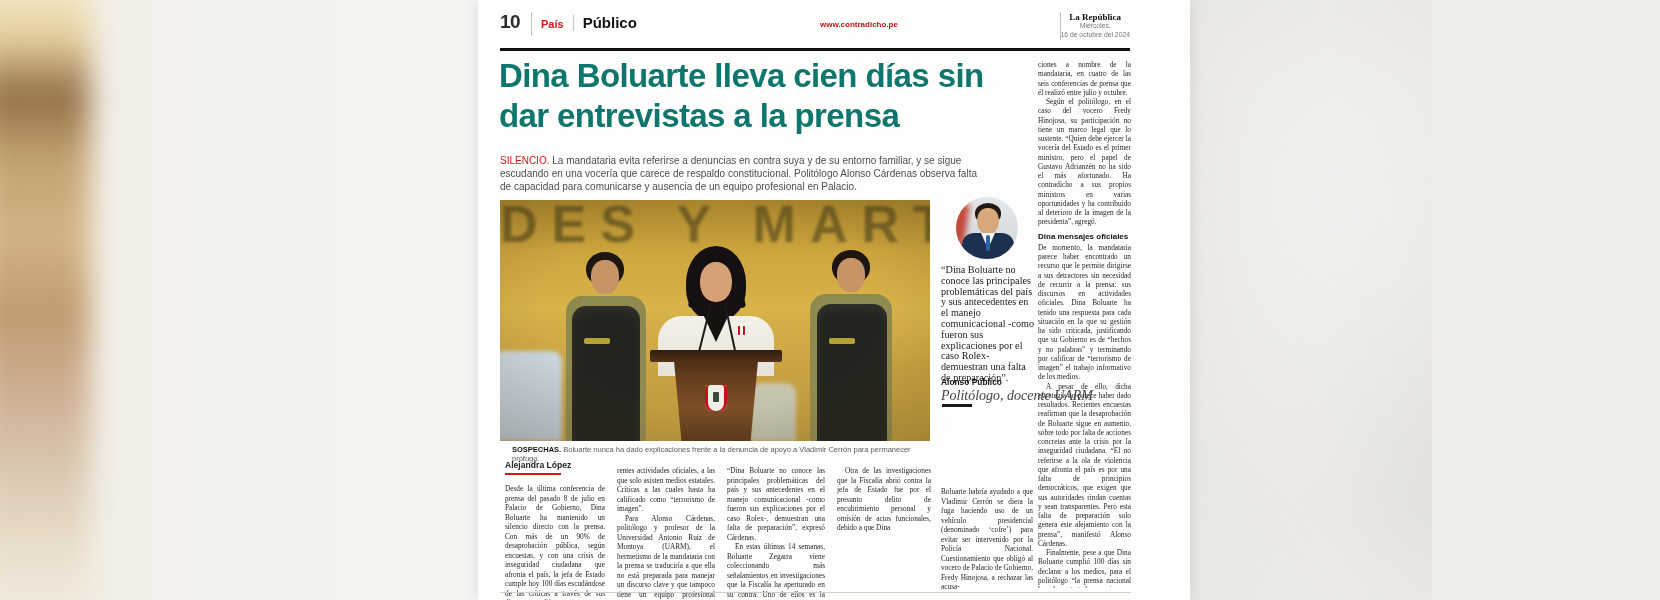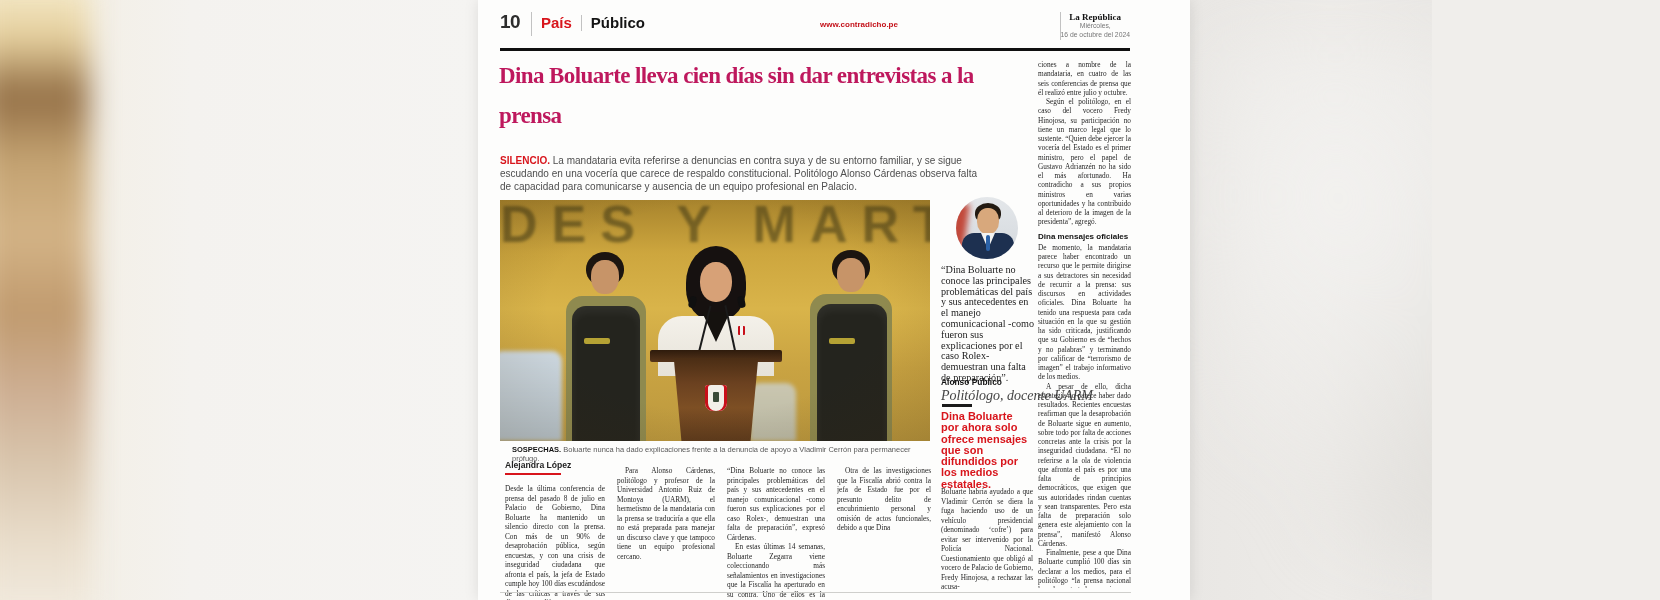--- a/index.html
+++ b/index.html
@@ -14,33 +14,33 @@
   .bg-right-blob{position:absolute;left:1210px;top:40px;width:420px;height:520px;filter:blur(30px);
     background:radial-gradient(ellipse at 30% 30%,#f2f1ef 0%,rgba(242,241,239,0) 60%),radial-gradient(ellipse at 70% 75%,#dfddd9 0%,rgba(223,221,217,0) 55%);}
 
   
   .page{position:absolute;left:478px;top:0;width:712px;height:600px;background:#fdfdfc;box-shadow:0 0 14px rgba(0,0,0,.10);overflow:hidden;}
 
   
   .hdr-num{position:absolute;left:22px;top:11px;font-size:19px;font-weight:bold;color:#2d2d2d;letter-spacing:-.5px;}
   .vdiv{position:absolute;width:1px;background:#c2c2c2;}
   .hdr-secrow{position:absolute;left:63px;top:14px;display:flex;align-items:baseline;gap:9px;}
-  .hdr-sec{font-size:15px;font-weight:bold;color:#d8151c;}
+  .hdr-sec{font-size:11px;font-weight:bold;color:#d8151c;}
   .hdr-secdiv{width:1px;height:16px;background:#c2c2c2;align-self:center;}
   .hdr-sub{font-size:15px;font-weight:bold;color:#141414;}
   .hdr-url{position:absolute;left:342px;top:20px;font-size:8px;font-weight:bold;color:#c4121a;}
   .hdr-brand{position:absolute;right:60px;top:12px;text-align:center;}
   .hdr-brand .brand{font-family:"Liberation Serif",serif;font-weight:bold;font-size:9px;color:#111;}
   .hdr-brand .date{font-size:6.8px;color:#777;line-height:8.5px;}
   .hdr-rule{position:absolute;left:22px;top:48px;width:630px;height:3px;background:#101010;}
 
   
-  .headline{position:absolute;left:21px;top:56px;width:500px;font-family:Liberation Serif, serif;font-weight:bold;font-size:23px;line-height:40px;color:#be185d;letter-spacing:-.6px;}
+  .headline{position:absolute;left:21px;top:56px;width:500px;font-family:Liberation Sans, sans-serif;font-weight:bold;font-size:33px;line-height:40px;color:#0f766e;letter-spacing:-.6px;}
   .deck{position:absolute;left:22px;top:154px;width:480px;font-size:10px;line-height:13px;color:#4e4e4e;}
-  .kicker{font-weight:bold;color:#d8151c;}
+  .kicker{font-weight:normal;color:#d8151c;}
 
   
   .photo{position:absolute;left:22px;top:200px;width:430px;height:241px;overflow:hidden;background:linear-gradient(180deg,#a8842d 0%,#cda63e 22%,#d9b44a 45%,#c9a342 70%,#bb983e 100%);}
   .ph-letters{position:absolute;left:0;top:-6px;width:430px;text-align:center;font-weight:bold;font-size:52px;letter-spacing:14px;color:rgba(62,54,20,.55);filter:blur(1.6px);white-space:nowrap;}
   .officer{position:absolute;}
   .of-hair{position:absolute;border-radius:50% 50% 46% 46%;background:#1c1510;}
   .of-face{position:absolute;border-radius:46%;background:#c79468;}
   .of-vest{position:absolute;border-radius:14px 14px 0 0;background:#24241e;box-shadow:inset 0 6px 10px rgba(255,255,255,.06);}
   .of-shirt{position:absolute;border-radius:16px 16px 0 0;background:#8f8a4f;}
   .of-badge{position:absolute;background:#d9c23a;border-radius:2px;opacity:.8;}
@@ -172,20 +172,21 @@
       <span class="cap-kicker">SOSPECHAS.</span><span> Boluarte nunca ha dado explicaciones frente a la denuncia de apoyo a Vladimir Cerrón para permanecer prófugo.</span>
     </div>
 
     <div class="byline">Alejandra López</div>
     <div class="byline-rule"></div>
 
     <div class="bodycol col1">
       <p>Desde la última conferencia de prensa del pasado 8 de julio en Palacio de Gobierno, Dina Boluarte ha mantenido un silencio directo con la prensa. Con más de un 90% de desaprobación pública, según encuestas, y con una crisis de inseguridad ciudadana que afronta el país, la jefa de Estado cumple hoy 100 días escudándose de las críticas a través de sus discursos en dife-</p>
     </div>
     <div class="bodycol col2">
+      <p>rentes actividades oficiales, a las que solo asisten medios estatales. Críticas a las cuales hasta ha calificado como “terrorismo de imagen”.</p>
       <p class="ind">Para Alonso Cárdenas, politólogo y profesor de la Universidad Antonio Ruiz de Montoya (UARM), el hermetismo de la mandataria con la prensa se traduciría a que ella no está preparada para manejar un discurso clave y que tampoco tiene un equipo profesional cercano.</p>
     </div>
     <div class="bodycol col3">
       <p>“Dina Boluarte no conoce las principales problemáticas del país y sus antecedentes en el manejo comunicacional -como fueron sus explicaciones por el caso Rolex-, demuestran una falta de preparación”, expresó Cárdenas.</p>
       <p class="ind">En estas últimas 14 semanas, Boluarte Zegarra viene coleccionando más señalamientos en investigaciones que la Fiscalía ha aperturado en su contra. Uno de ellos es la investigación</p>
     </div>
     <div class="bodycol col4">
       <p class="ind">Otra de las investigaciones que la Fiscalía abrió contra la jefa de Estado fue por el presunto delito de encubrimiento personal y omisión de actos funcionales, debido a que Dina</p>
     </div>
     <div class="bodycol col5">
@@ -198,21 +199,20 @@
       <div class="q-face"></div>
       <div class="q-suit"></div>
       <div class="q-shirt"></div>
       <div class="q-tie"></div>
     </div>
     <div class="qtext">“Dina Boluarte no conoce las principales problemáticas del país y sus antecedentes en el manejo comunicacional -como fueron sus explicaciones por el caso Rolex- demuestran una falta de preparación”.</div>
     <div class="qname">Alonso Público</div>
     <div class="qrole">Politólogo, docente UARM</div>
 
     <div class="pull-rule"></div>
-    <div class="pull-quote">Dina Boluarte por ahora solo ofrece mensajes que son difundidos por los medios estatales.</div>
 
     <div class="sidebar">
       <p>ciones a nombre de la mandataria, en cuatro de las seis conferencias de prensa que él realizó entre julio y octubre.</p>
       <p class="ind">Según el politólogo, en el caso del vocero Fredy Hinojosa, su participación no tiene un marco legal que lo sustente. “Quien debe ejercer la vocería del Estado es el primer ministro, pero el papel de Gustavo Adrianzén no ha sido el más afortunado. Ha contradicho a sus propios ministros en varias oportunidades y ha contribuido al deterioro de la imagen de la presidenta”, agregó.</p>
       <p class="subhead">Dina mensajes oficiales</p>
       <p>De momento, la mandataria parece haber encontrado un recurso que le permite dirigirse a sus detractores sin necesidad de recurrir a la prensa: sus discursos en actividades oficiales. Dina Boluarte ha tenido una respuesta para cada situación en la que su gestión ha sido criticada, justificando que su Gobierno es de “hechos y no palabras” y terminando por calificar de “terrorismo de imagen” el trabajo informativo de los medios.</p>
       <p class="ind">A pesar de ello, dicha estrategia no parece haber dado resultados. Recientes encuestas reafirman que la desaprobación de Boluarte sigue en aumento, sobre todo por falta de acciones concretas ante la crisis por la inseguridad ciudadana. “El no referirse a la ola de violencia que afronta el país es por una falta de principios democráticos, que exigen que sus autoridades rindan cuentas y sean transparentes. Pero esta falta de preparación solo genera este alejamiento con la prensa”, manifestó Alonso Cárdenas.</p>
       <p class="ind">Finalmente, pese a que Dina Boluarte cumplió 100 días sin declarar a los medios, para el politólogo “la prensa nacional la ha tratado mejor a comparación de la prensa internacional, que no ha tenido piedad con la presidenta”. ❖</p>
     </div>
 

